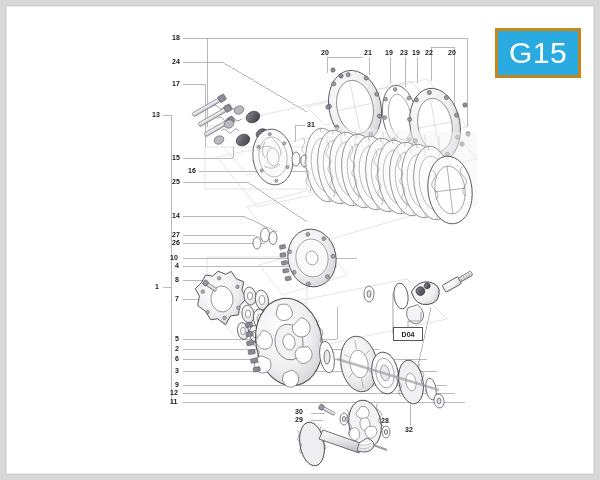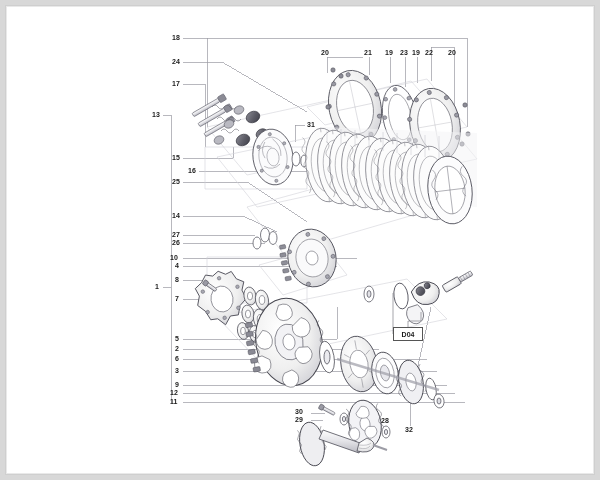--- a/index.html
+++ b/index.html
@@ -635,14 +635,15 @@
   <div class="lab" style="left:418px;top:42px;">22</div>
   <div class="lab" style="left:441px;top:42px;">20</div>
 
   <div class="lab" style="left:288px;top:401px;">30</div>
   <div class="lab" style="left:288px;top:409px;">29</div>
   <div class="lab" style="left:374px;top:410px;">28</div>
   <div class="lab" style="left:398px;top:419px;">32</div>
 
   <div id="d04-box">D04</div>
 
+  <div id="code-badge">G15</div>
 
 </div>
 
 </body></html>

